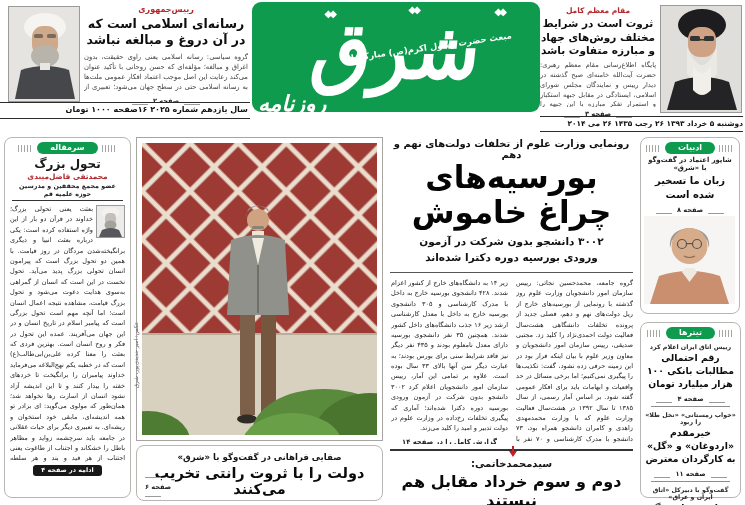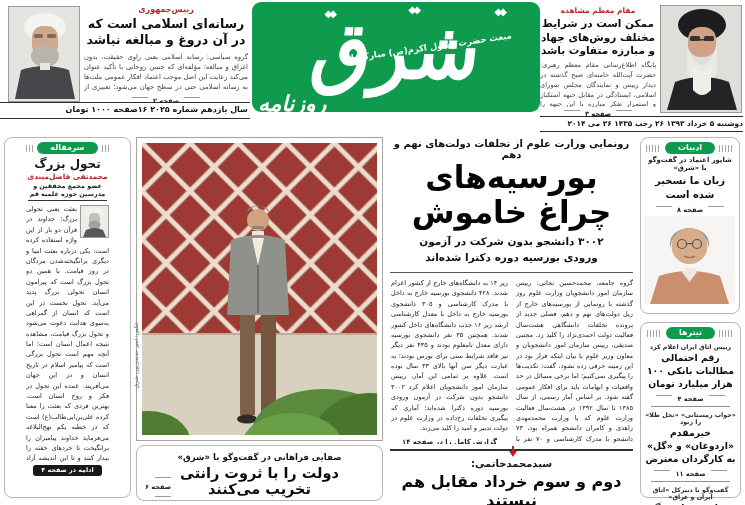--- a/index.html
+++ b/index.html
@@ -8,21 +8,21 @@
   .abs{position:absolute;}
   .rule{position:absolute;background:#2b2b2b;height:1px;}
 
   
   .tl-photo{left:8px;top:6px;width:70px;height:94px;border:1px solid #9a9a9a;background:#e5e3df;}
   .tl-text{left:84px;top:5px;width:164px;}
   .kick{font-weight:bold;color:#b3282d;text-align:center;font-size:8px;}
   .h-top{font-weight:bold;color:#0e0e0e;text-align:center;font-size:12.5px;line-height:1.3;margin:2px 0 3px;}
   .lead{color:#3e3e3e;text-align:justify;font-size:6.8px;line-height:1.5;overflow:hidden;}
   .tl-text .lead{height:42px;}
-  .pref{display:flex;align-items:flex-start;justify-content:center;gap:5px;font-size:6.6px;font-weight:bold;color:#222;margin-top:3px;}
+  .pref{display:flex;align-items:flex-end;justify-content:center;gap:5px;font-size:6.6px;font-weight:bold;color:#222;margin-top:3px;}
   .pref i{display:block;width:16px;height:1px;background:#9a9a9a;}
   .issue-line{left:2px;top:105px;width:246px;font-size:8px;font-weight:bold;color:#111;}
 
   
   .masthead{left:252px;top:2px;width:288px;height:110px;background:#0f9b4e;border-radius:9px;overflow:visible;}
   .mast-title{position:absolute;left:0;top:-6px;width:100%;text-align:center;color:#fff;
               font-family:"DejaVu Serif",serif;font-weight:bold;font-size:78px;line-height:110px;
               transform:skewX(-6deg);}
   .mast-sub{position:absolute;right:28px;top:40px;color:#fff;font-size:8.5px;font-weight:bold;transform:rotate(-8deg);}
   .mast-type{position:absolute;left:6px;bottom:-4px;color:#fff;font-weight:bold;font-style:italic;font-size:22px;}
@@ -31,21 +31,21 @@
 
   
   .tr-text{left:540px;top:6px;width:116px;}
   .tr-text .kick{font-size:7.5px;}
   .tr-text .h-top{font-size:10.5px;}
   .tr-text .lead{height:46px;font-size:6.6px;}
   .tr-photo{left:660px;top:5px;width:80px;height:106px;border:1px solid #9a9a9a;background:#e0dedb;}
   .date-line{left:540px;top:119px;width:203px;font-size:7.4px;font-weight:bold;color:#111;text-align:right;}
 
   
-  .nbox{position:absolute;border:1px solid #b8b6b2;border-radius:8px;background:#fff;padding:4px 21px;box-sizing:border-box;}
+  .nbox{position:absolute;border:1px solid #b8b6b2;border-radius:8px;background:#fff;padding:4px 5px;box-sizing:border-box;}
   .pill-row{display:flex;align-items:center;justify-content:center;gap:4px;margin-bottom:2px;}
   .hatch{width:15px;height:7px;background:repeating-linear-gradient(90deg,#a8a6a2 0 1px,transparent 1px 3px);}
   .pill{background:#0f9b4e;color:#fff;font-size:8px;font-weight:bold;border-radius:8px;padding:1px 13px 2px;white-space:nowrap;}
 
   
   .editorial{left:4px;top:137px;width:127px;height:361px;}
   .ed-title{text-align:center;font-size:12px;font-weight:bold;margin:3px 0 1px;}
   .ed-author{text-align:center;font-size:7.4px;font-weight:bold;color:#b3282d;}
   .ed-role{text-align:center;font-size:6.4px;font-weight:bold;color:#222;border-bottom:1px solid #333;padding-bottom:2px;margin:1px 2px 3px;}
   .ed-body{font-size:6.5px;line-height:1.6;text-align:justify;color:#252525;height:258px;overflow:hidden;}
@@ -123,22 +123,22 @@
   <div class="abs masthead">
     <span class="mdot" style="right:36px;top:4px;"></span>
     <span class="mdot" style="right:122px;top:2px;"></span>
     <span class="mdot" style="right:206px;top:6px;"></span>
     <div class="mast-title">شرق</div>
     <div class="mast-sub">مبعث حضرت رسول اکرم(ص) مبارک باد</div>
     <div class="mast-type">روزنامه</div>
   </div>
 
   <div class="abs tr-text">
-    <div class="kick">مقام معظم مشاهده</div>
-    <div class="h-top">ممکن است در شرایط مختلف روش‌های جهاد و مبارزه متفاوت باشد</div>
+    <div class="kick">مقام معظم کامل</div>
+    <div class="h-top">ثروت است در شرایط مختلف روش‌های جهاد و مبارزه متفاوت باشد</div>
     <div class="lead">پایگاه اطلاع‌رسانی مقام معظم رهبری: حضرت آیت‌الله خامنه‌ای صبح گذشته در دیدار رییس و نمایندگان مجلس شورای اسلامی، ایستادگی در مقابل جبهه استکبار و استمرار تفکر مبارزه با این جبهه را ستودند و بر لزوم توجه جدی مجلس…</div>
     <div class="pref">
         <i></i>
         <span>صفحه ۳</span>
         <i></i>
       </div>
   </div>
   <div class="abs tr-photo">
     <svg width="78" height="104" viewBox="0 0 78 104">
       <rect width="78" height="104" fill="#e0dedb"></rect>

